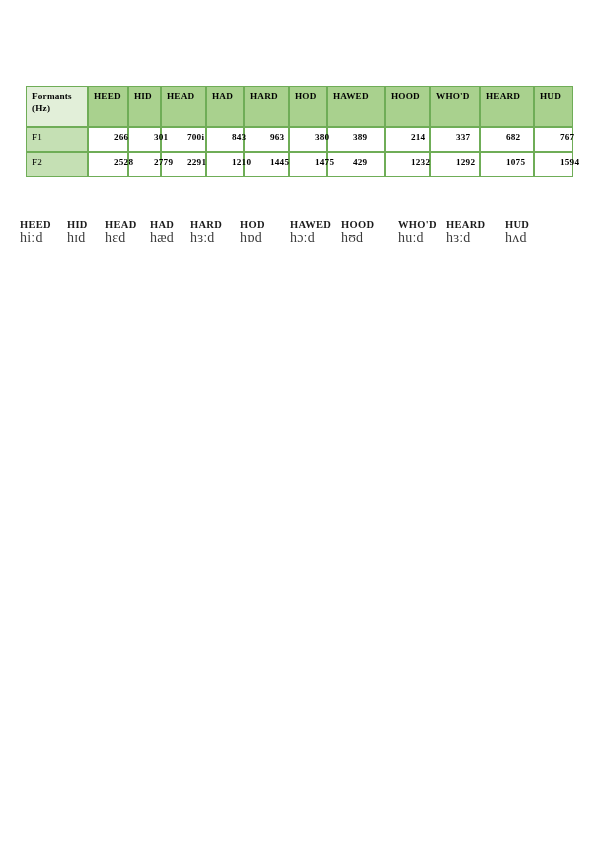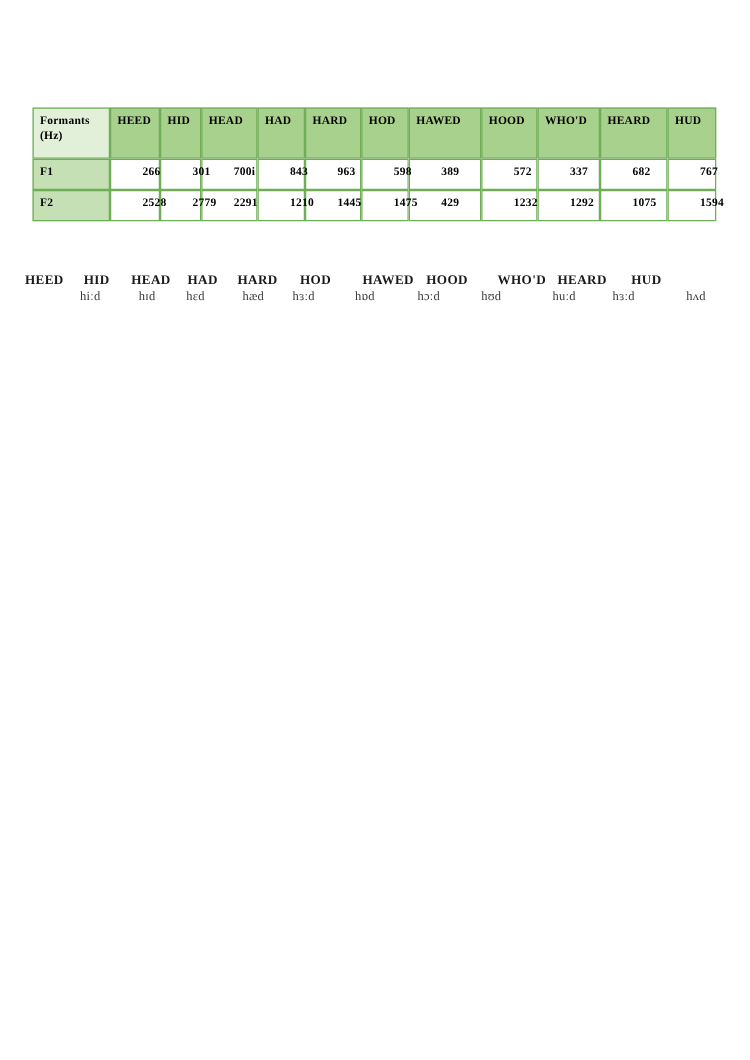--- a/index.html
+++ b/index.html
@@ -49,21 +49,21 @@
     vertical-align: top;
     height: 30px;
   }
   
   table.formant-table thead th.corner-cell {
     background: #e2efd9;
   }
   
   table.formant-table tbody th.row-label {
     background: #c5e0b4;
-    font-weight: bold;
+    font-weight: normal;
   }
   
   table.formant-table tbody td.value-cell {
     background: #ffffff;
     font-weight: bold;
     padding-left: 25px;
   }
 
   
   col.c-label  { width: 62px; }
@@ -95,26 +95,25 @@
   .word-item .word-ortho {
     display: block;
     font-size: 10.5px;
     font-weight: bold;
     line-height: 13px;
     letter-spacing: 0.3px;
     color: #1a1a1a;
   }
   .word-item .word-ipa {
     display: block;
-    font-size: 10px;
+    font-size: 14px;
     font-weight: normal;
     line-height: 13px;
     letter-spacing: 0.2px;
     color: #3a3a3a;
-    margin-left: 44px;
   }
 </style>
 </head>
 <body>
 
 <div id="formant-table-wrap">
   <table class="formant-table">
     <colgroup>
       <col class="c-label">
         <col class="c-heed">
@@ -146,23 +145,23 @@
       </tr>
     </thead>
     <tbody>
       <tr>
         <th class="row-label">F1</th>
         <td class="value-cell">266</td>
         <td class="value-cell">301</td>
         <td class="value-cell">700i</td>
         <td class="value-cell">843</td>
         <td class="value-cell">963</td>
-        <td class="value-cell">598</td>
+        <td class="value-cell">380</td>
         <td class="value-cell">389</td>
-        <td class="value-cell">572</td>
+        <td class="value-cell">214</td>
         <td class="value-cell">337</td>
         <td class="value-cell">682</td>
         <td class="value-cell">767</td>
       </tr>
       <tr>
         <th class="row-label">F2</th>
         <td class="value-cell">2528</td>
         <td class="value-cell">2779</td>
         <td class="value-cell">2291</td>
         <td class="value-cell">1210</td>

